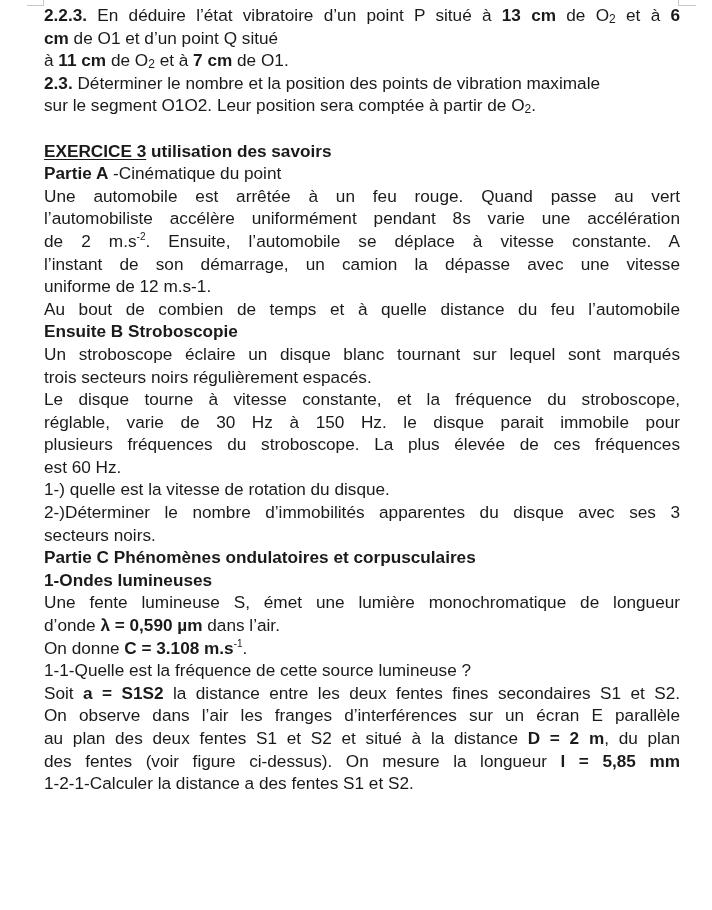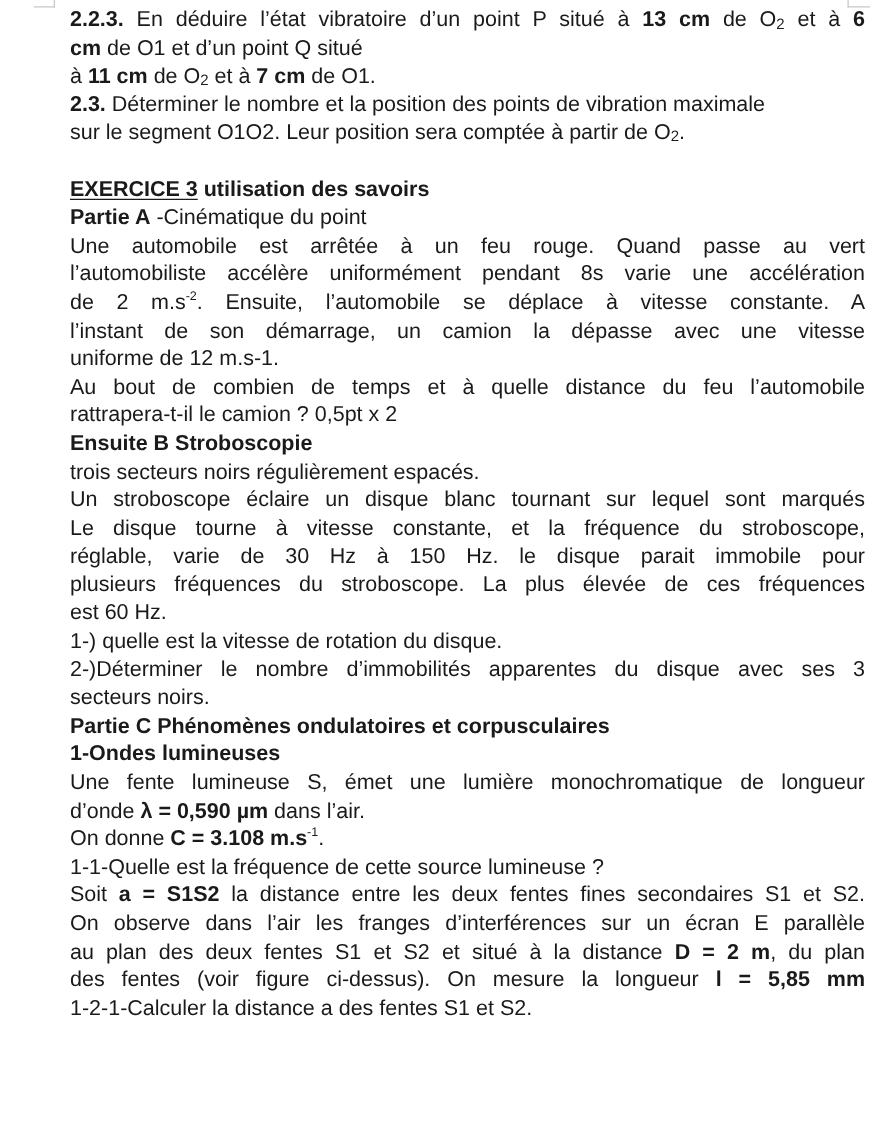--- a/index.html
+++ b/index.html
@@ -5,21 +5,21 @@
   html, body { margin: 0; padding: 0; background: #ffffff; }
   body {
     width: 712px; height: 910px; overflow: hidden; position: relative;
     font-family: "Liberation Sans", "DejaVu Sans", sans-serif;
     color: #1a1a1a;
   }
   .corner { position: absolute; top: 0; height: 5px; border-bottom: 1px solid #c8c8c8; }
   .corner.left { left: 27px; width: 16px; border-right: 1px solid #c8c8c8; }
   .corner.right { left: 678px; width: 17px; border-left: 1px solid #c8c8c8; }
   .page {
-    position: absolute; left: 56px; top: 4px; width: 636px;
+    position: absolute; left: 44px; top: 4px; width: 636px;
     font-size: 17.2px; line-height: 22.6px;
   }
   .line { white-space: nowrap; height: 22.6px; }
   .just { text-align: justify; text-align-last: justify; white-space: normal; }
   b { font-weight: bold; }
   .u { text-decoration: underline; text-decoration-thickness: 1px; text-underline-offset: 2px; }
   sup { font-size: 10px; line-height: 0; vertical-align: 7px; }
   sub { font-size: 12px; line-height: 0; vertical-align: -2px; }
   .gap { height: 22.6px; }
 </style>
@@ -42,25 +42,24 @@
 
   <div class="line"><b class="u">EXERCICE 3</b><b> utilisation des savoirs</b></div>
 
   <div class="line"><b>Partie A</b><span> -Cinématique du point</span></div>
   <div class="line just">Une automobile est arrêtée à un feu rouge. Quand passe au vert</div>
   <div class="line just">l’automobiliste accélère uniformément pendant 8s varie une accélération</div>
   <div class="line just"><span>de 2 m.s</span><sup>-2</sup><span>. Ensuite, l’automobile se déplace à vitesse constante. A</span></div>
   <div class="line just">l’instant de son démarrage, un camion la dépasse avec une vitesse</div>
   <div class="line">uniforme de 12 m.s-1.</div>
   <div class="line just">Au bout de combien de temps et à quelle distance du feu l’automobile</div>
-  <div class="line">rattrapera-t-il le camion ? 0,5pt x 2</div>
 
   <div class="line"><b>Ensuite B Stroboscopie</b></div>
+  <div class="line just">Un stroboscope éclaire un disque blanc tournant sur lequel sont marqués</div>
   <div class="line">trois secteurs noirs régulièrement espacés.</div>
-  <div class="line just">Un stroboscope éclaire un disque blanc tournant sur lequel sont marqués</div>
   <div class="line just">Le disque tourne à vitesse constante, et la fréquence du stroboscope,</div>
   <div class="line just">réglable, varie de 30 Hz à 150 Hz. le disque parait immobile pour</div>
   <div class="line just">plusieurs fréquences du stroboscope. La plus élevée de ces fréquences</div>
   <div class="line">est 60 Hz.</div>
   <div class="line">1-) quelle est la vitesse de rotation du disque.</div>
   <div class="line just">2-)Déterminer le nombre d’immobilités apparentes du disque avec ses 3</div>
   <div class="line">secteurs noirs.</div>
 
   <div class="line"><b>Partie C Phénomènes ondulatoires et corpusculaires</b></div>
   <div class="line"><b>1-Ondes lumineuses</b></div>

